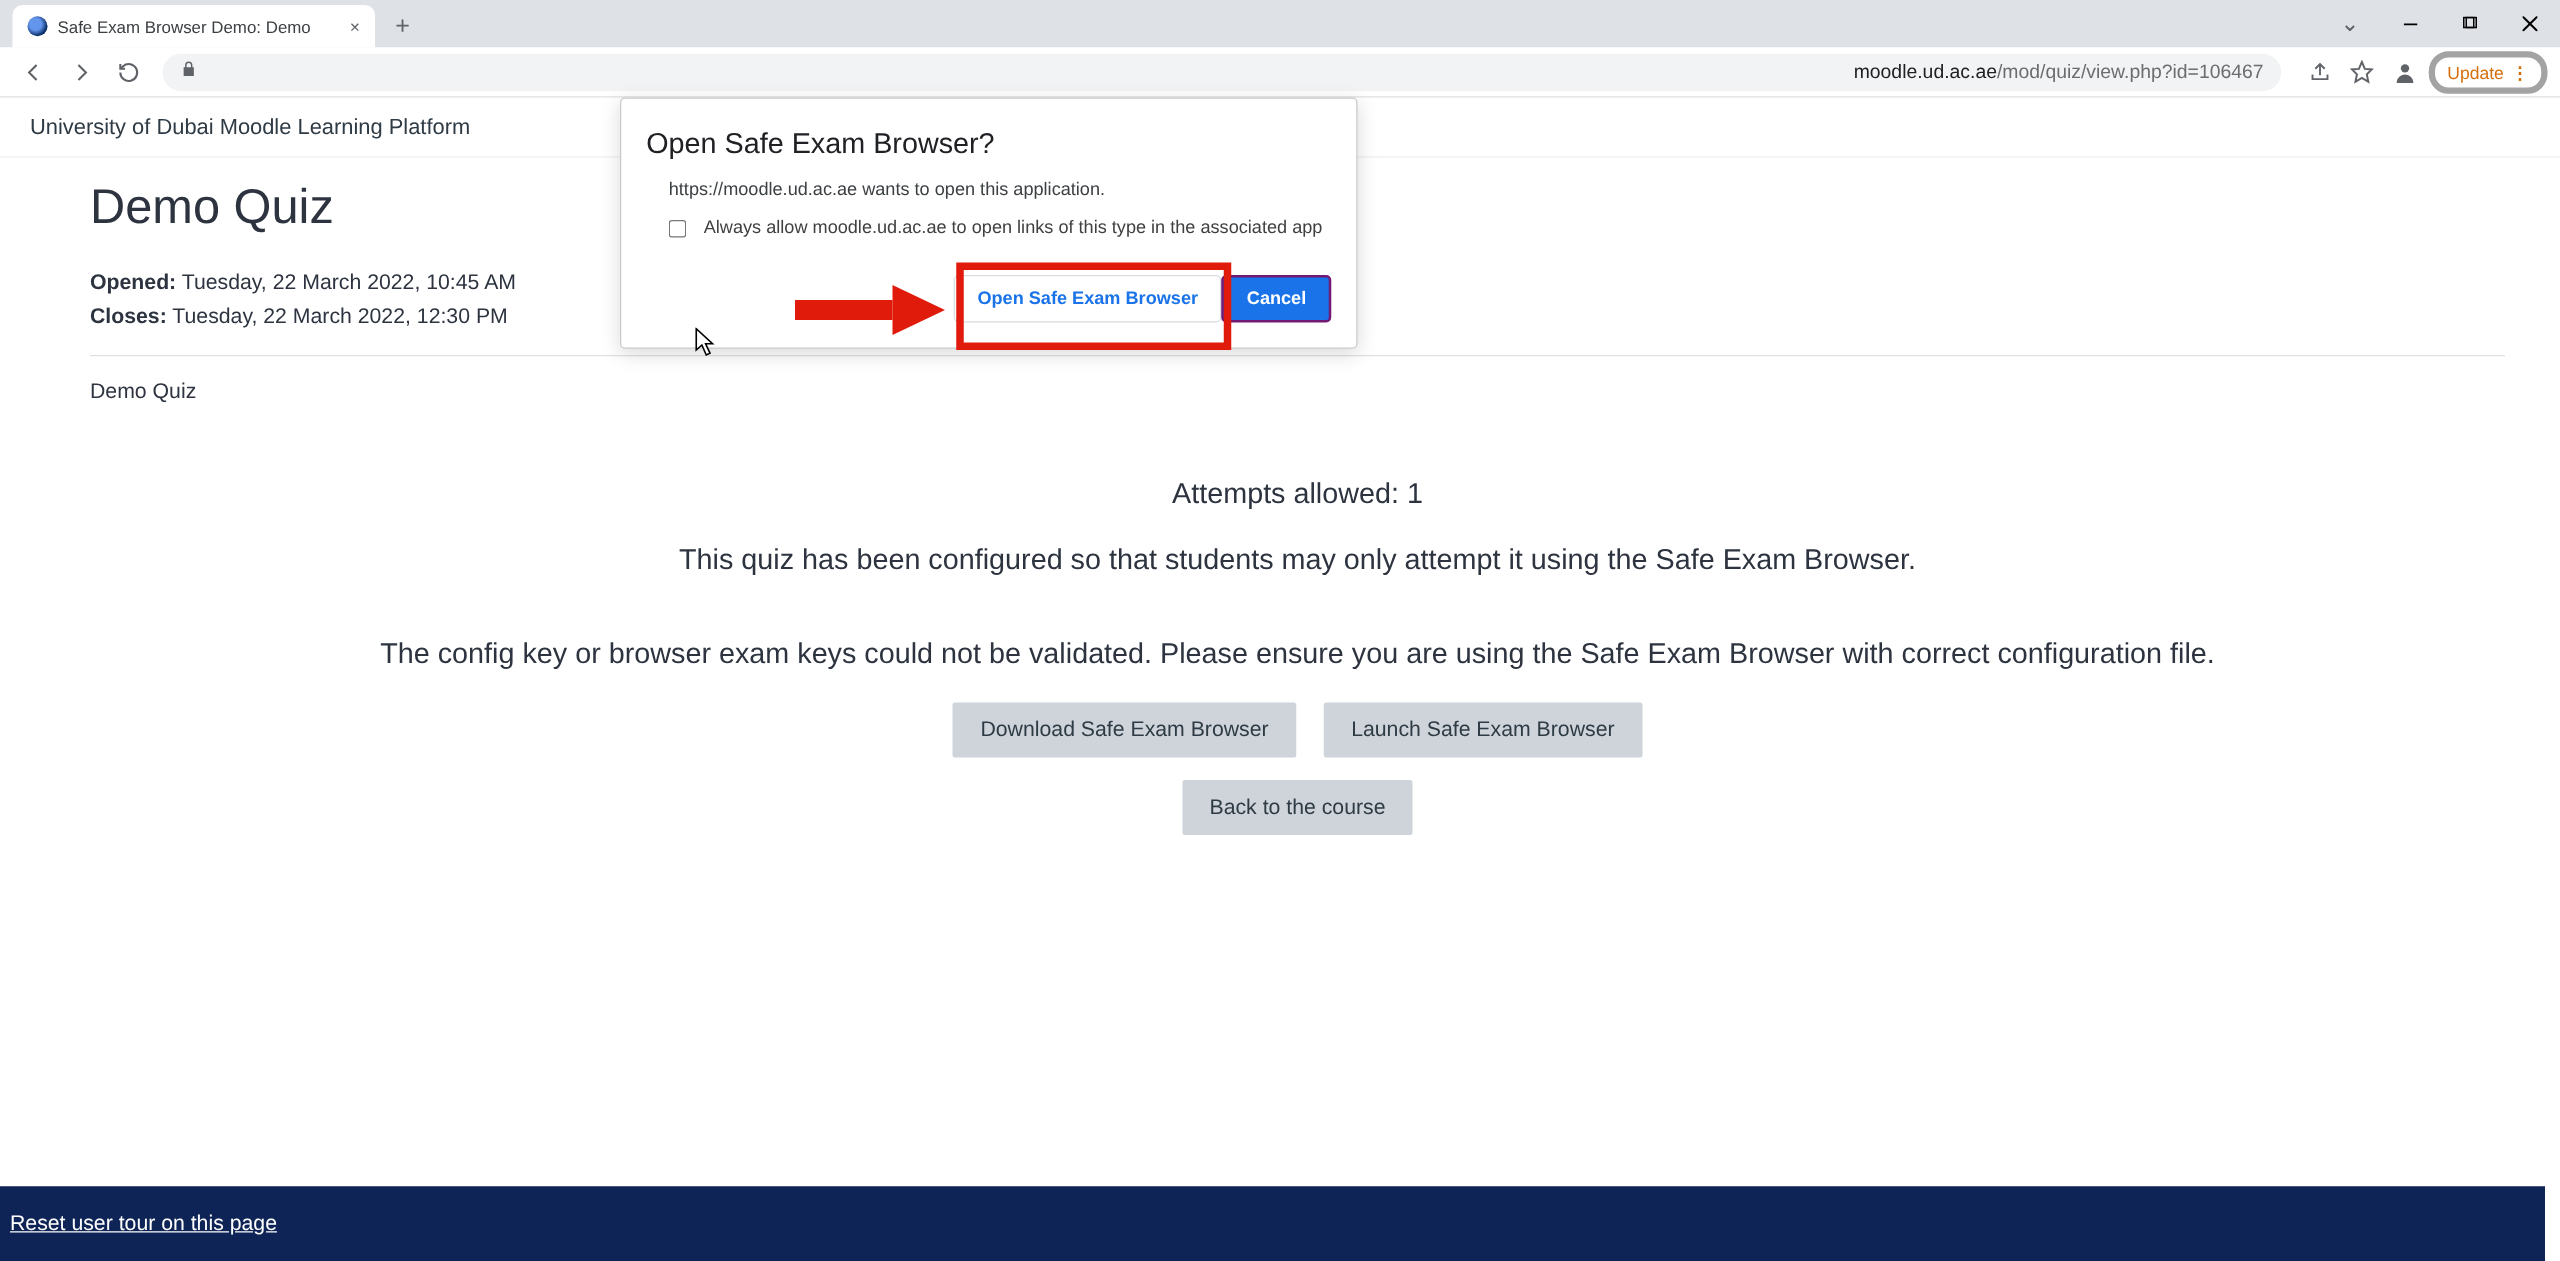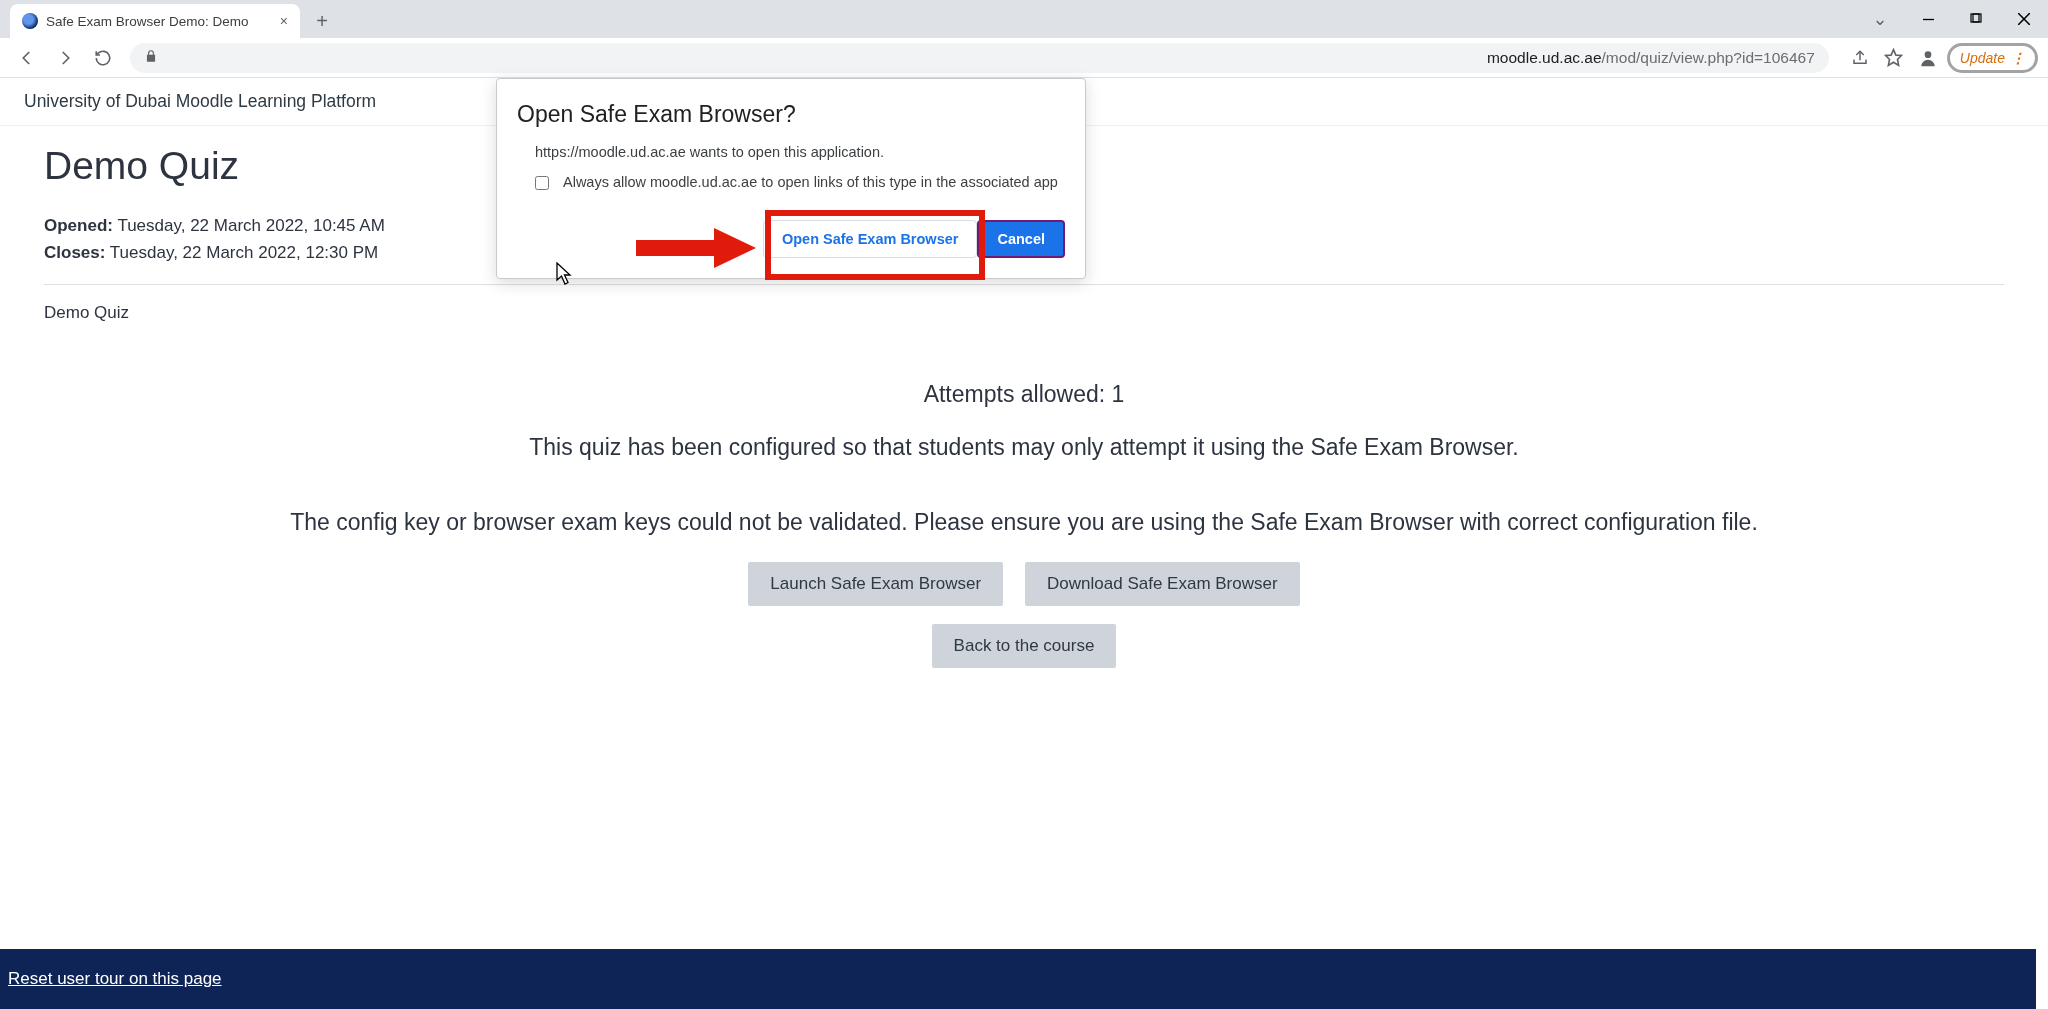--- a/index.html
+++ b/index.html
@@ -20,27 +20,27 @@
   .nav-ico { width: 34px; height: 34px; border-radius: 50%; display: flex; align-items: center; justify-content: center; color: #5f6368; font-size: 20px; }
   .nav-ico svg { width: 18px; height: 18px; }
   .addr { flex: 1; height: 30px; background: #f1f3f4; border-radius: 15px; display: flex; align-items: center; padding: 0 14px; gap: 10px; margin: 0 6px; justify-content: space-between; }
   .lock-ico svg { width: 14px; height: 14px; color: #5f6368; }
   .addr-text { font-size: 15.5px; color: #202124; }
   .addr-text .domain { color: #202124; }
   .addr-text .path { color: #6d6d6d; }
   .toolbar-right { display: flex; align-items: center; gap: 4px; margin-left: 6px; }
   .share-ico, .star-ico, .profile-ico { width: 30px; height: 30px; display: flex; align-items: center; justify-content: center; color: #5f6368; }
   .profile-ico svg { width: 20px; height: 20px; }
-  .update-pill { border: 3px solid #a3a3a3; color: #d56e0c; border-radius: 16px; padding: 4px 10px; font-size: 14px; display: flex; align-items: center; gap: 6px; font-style: italic; }
+  .update-pill { border: 5px solid #a3a3a3; color: #d56e0c; border-radius: 16px; padding: 4px 10px; font-size: 14px; display: flex; align-items: center; gap: 6px; }
 
   
   .site-header { height: 48px; display: flex; align-items: center; padding: 0 24px; font-size: 17.5px; color: #2e3a44; border-bottom: 1px solid #f0f0f0; }
 
   
-  .content { padding: 18px 44px 0 44px; height: calc(100% - 38px - 40px - 48px - 60px); position: relative; }
+  .content { padding: 18px 44px 0 44px; height: calc(100% - 38px - 40px - 48px - 60px); position: relative; margin-left: 28px; }
   .quiz-title { font-size: 39px; font-weight: 400; color: #2d3440; margin-bottom: 24px; }
   .info-row { font-size: 17px; color: #2d3440; line-height: 1.6; }
   .info-row b { font-weight: 700; }
   .hr { border: none; border-top: 1px solid #e0e0e0; margin: 18px 0; }
   .desc { font-size: 17px; color: #2d3440; }
   .center-block { text-align: center; margin-top: 58px; }
   .center-block p { font-size: 23px; color: #2d3440; margin-bottom: 26px; }
   .err-msg { margin-top: 48px; }
   .btn-row { display: flex; justify-content: center; gap: 22px; margin-top: 16px; }
   .btn { background: #ced4da; border: none; color: #2e3a44; padding: 12px 22px; font-size: 17px; border-radius: 2px; cursor: pointer; }
@@ -166,22 +166,22 @@
     <b>Closes:</b> <span>Tuesday, 22 March 2022, 12:30 PM</span>
   </div>
   <hr class="hr">
   <div class="desc">Demo Quiz</div>
 
   <div class="center-block">
     <p>Attempts allowed: 1</p>
     <p>This quiz has been configured so that students may only attempt it using the Safe Exam Browser.</p>
     <p class="err-msg">The config key or browser exam keys could not be validated. Please ensure you are using the Safe Exam Browser with correct configuration file.</p>
     <div class="btn-row">
+      <button class="btn">Download Safe Exam Browser</button>
       <button class="btn">Launch Safe Exam Browser</button>
-      <button class="btn">Download Safe Exam Browser</button>
     </div>
     <div class="btn-single">
       <button class="btn">Back to the course</button>
     </div>
   </div>
 </div>
 
 <div class="footer">
   <a href="#">Reset user tour on this page</a>
 </div>

